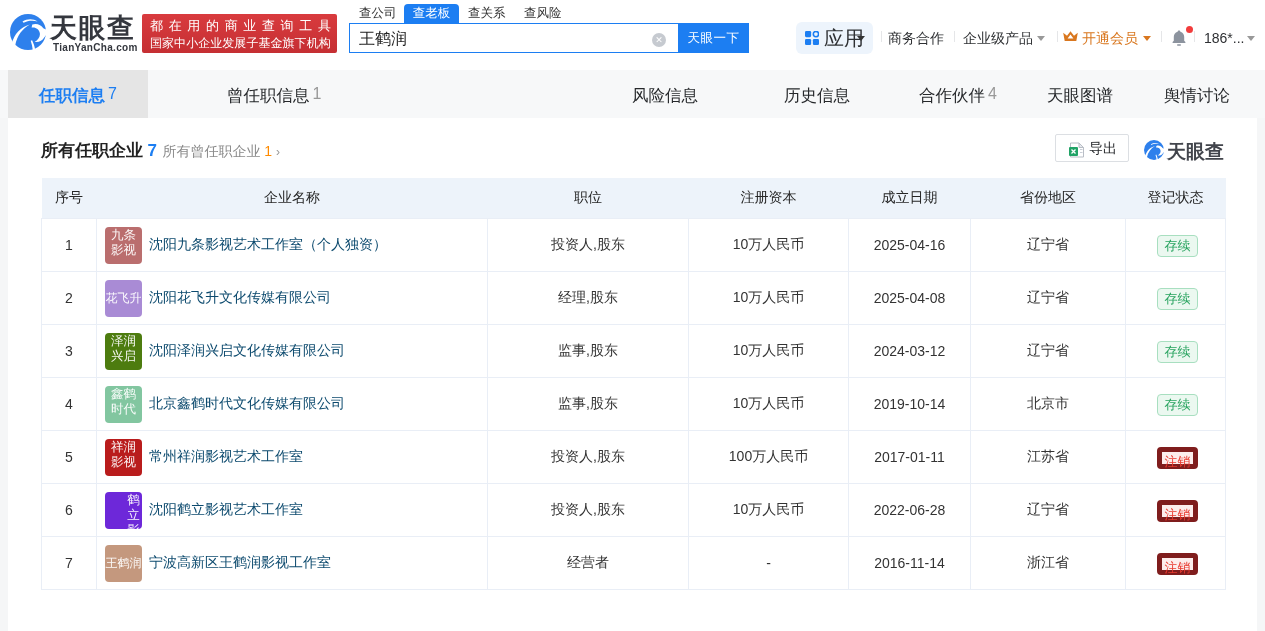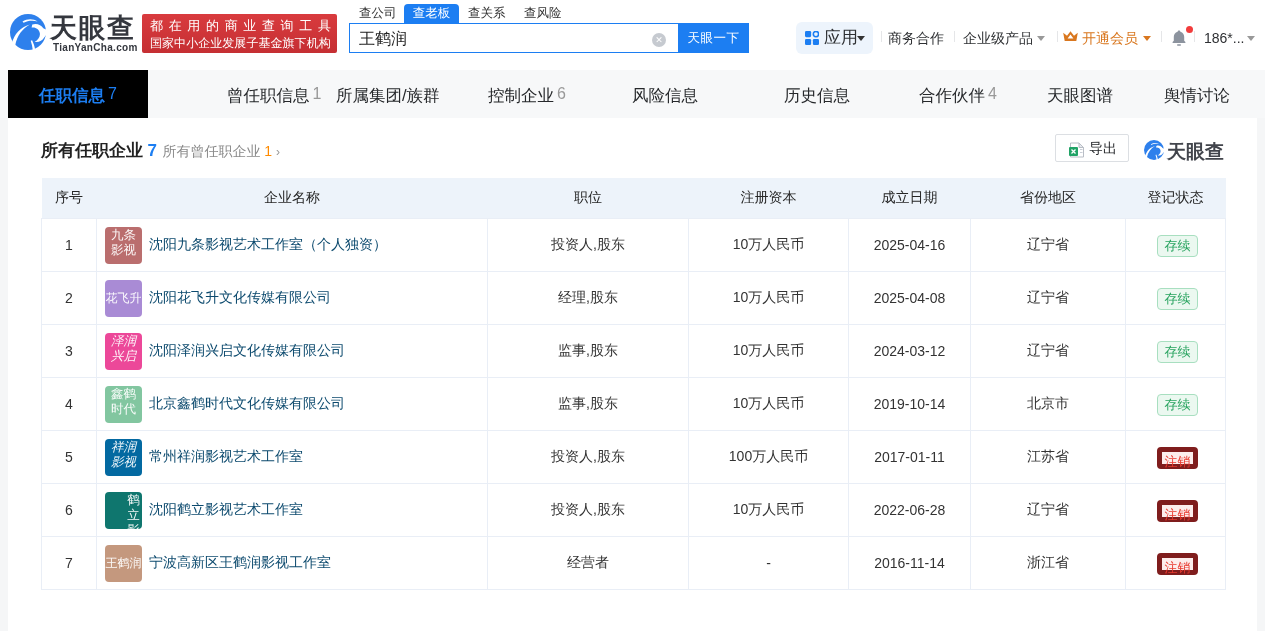--- a/index.html
+++ b/index.html
@@ -32,35 +32,35 @@
 .sinput .txt { position:absolute; left:9px; top:6px; font-size:16px; line-height:17px; color:#222; }
 .sclear { position:absolute; left:302px; top:9px; width:14px; height:14px; border-radius:50%;
   background:#C6CAD0; color:#fff; font-size:9px; line-height:14px; text-align:center; }
 .sbtn { position:absolute; left:329px; top:0; width:71px; height:30px; background:#1C7EF2;
   color:#fff; font-size:12.5px; text-align:center; line-height:30px; letter-spacing:0.5px; }
 
 
 .rmenu { position:absolute; top:0; left:0; width:1265px; height:70px; font-size:14px; color:#2E3033; }
 .appbtn { position:absolute; left:796px; top:22px; width:77px; height:32px; background:#EDF4FC;
   border-radius:6px; }
-.appbtn .t { position:absolute; left:28px; top:9px; font-size:17px; line-height:14px; color:#2E3033; }
+.appbtn .t { position:absolute; left:28px; top:9px; font-size:20px; line-height:14px; color:#2E3033; }
 .appbtn .car { position:absolute; left:61px; top:14px; width:0; height:0;
   border-left:4px solid transparent; border-right:4px solid transparent; border-top:5px solid #333; }
 .sep { position:absolute; top:31px; width:1px; height:11px; background:#E5E6E8; }
 .rtx { position:absolute; top:31px; line-height:14px; }
 .caret { position:absolute; width:0; height:0; border-left:4px solid transparent;
   border-right:4px solid transparent; border-top:5px solid #999; }
 .vip { color:#D9771F; }
 .belldot { position:absolute; left:1186px; top:26px; width:7px; height:7px; border-radius:50%; background:#F23C3C; }
 
 
 .navbar { position:relative; width:1265px; height:48px; background:#F7F8F9; }
 .navtab { position:absolute; top:0; height:48px; line-height:50px; font-size:16.5px; color:#26282B; }
 .navtab .n { font-size:16px; color:#999; position:relative; top:-2px; margin-left:3px;}
-.navtab.act { background:#000000; color:#1C7EF2; font-weight:bold; }
+.navtab.act { background:#e5e5e5; color:#1C7EF2; font-weight:bold; }
 .navtab.act .n { color:#1C7EF2; font-weight:normal; }
 
 
 .content { position:relative; width:1265px; height:513px; background:#fff; }
 .gut { position:absolute; top:0; width:8px; height:513px; background:#F5F6F7; }
 .shead { position:absolute; left:41px; top:21px; height:30px; white-space:nowrap; }
 .t1 { font-size:17px; font-weight:bold; color:#222; }
 .t1n { font-size:17px; font-weight:bold; color:#1C7EF2; }
 .t2 { font-size:14px; color:#8A8A8A; margin-left:1px;}
 .t2n { font-size:14px; color:#FF8A00; }
@@ -158,22 +158,20 @@
     <div class="belldot"></div>
     <div class="sep" style="left:1194px;"></div>
     <div class="rtx" style="left:1204px;">186*...</div>
     <div class="caret" style="left:1247px; top:36px;"></div>
   </div>
 </div>
 
 <div class="navbar">
   <div class="navtab act" style="left:8px; width:140px; text-align:center;">任职信息<span class="n">7</span></div>
   <div class="navtab" style="left:181px;margin-left:46px;">曾任职信息<span class="n">1</span></div>
-  <div class="navtab" style="left:336px;">所属集团/族群</div>
-  <div class="navtab" style="left:488px;">控制企业<span class="n">6</span></div>
   <div class="navtab" style="left:632px;">风险信息</div>
   <div class="navtab" style="left:784px;">历史信息</div>
   <div class="navtab" style="left:919px;">合作伙伴<span class="n">4</span></div>
   <div class="navtab" style="left:1047px;">天眼图谱</div>
   <div class="navtab" style="left:1164px;">舆情讨论</div>
 </div>
 
 <div class="content">
   <div class="gut" style="left:0;"></div>
   <div class="gut" style="left:1257px;"></div>
@@ -227,48 +225,48 @@
       <td>2</td>
       <td class="co"><span class="avatar" style="background:#A98BD5;"><span class="l1x">花飞升</span></span><span class="cname">沈阳花飞升文化传媒有限公司</span></td>
       <td>经理,股东</td>
           <td>10万人民币</td>
           <td>2025-04-08</td>
           <td>辽宁省</td>
       <td><span class="tag g">存续</span></td>
     </tr>
     <tr>
       <td>3</td>
-      <td class="co"><span class="avatar" style="background:#ec4899;font-style:italic;"><span class="l2x">泽润<br>兴启</span></span><span class="cname">沈阳泽润兴启文化传媒有限公司</span></td>
+      <td class="co"><span class="avatar" style="background:#4d7c0f;"><span class="l2x">泽润<br>兴启</span></span><span class="cname">沈阳泽润兴启文化传媒有限公司</span></td>
       <td>监事,股东</td>
           <td>10万人民币</td>
           <td>2024-03-12</td>
           <td>辽宁省</td>
       <td><span class="tag g">存续</span></td>
     </tr>
     <tr>
       <td>4</td>
       <td class="co"><span class="avatar" style="background:#82C6A0;"><span class="l2x">鑫鹤<br>时代</span></span><span class="cname">北京鑫鹤时代文化传媒有限公司</span></td>
       <td>监事,股东</td>
           <td>10万人民币</td>
           <td>2019-10-14</td>
           <td>北京市</td>
       <td><span class="tag g">存续</span></td>
     </tr>
     <tr>
       <td>5</td>
-      <td class="co"><span class="avatar" style="background:#0369a1;font-style:italic;"><span class="l2x">祥润<br>影视</span></span><span class="cname">常州祥润影视艺术工作室</span></td>
+      <td class="co"><span class="avatar" style="background:#b91c1c;"><span class="l2x">祥润<br>影视</span></span><span class="cname">常州祥润影视艺术工作室</span></td>
       <td>投资人,股东</td>
           <td>100万人民币</td>
           <td>2017-01-11</td>
           <td>江苏省</td>
       <td><span class="tag r">注销</span></td>
     </tr>
     <tr>
       <td>6</td>
-      <td class="co"><span class="avatar" style="background:#0f766e;padding-left:20px;"><span class="l2x">鹤立<br>影视</span></span><span class="cname">沈阳鹤立影视艺术工作室</span></td>
+      <td class="co"><span class="avatar" style="background:#6d28d9;padding-left:20px;"><span class="l2x">鹤立<br>影视</span></span><span class="cname">沈阳鹤立影视艺术工作室</span></td>
       <td>投资人,股东</td>
           <td>10万人民币</td>
           <td>2022-06-28</td>
           <td>辽宁省</td>
       <td><span class="tag r">注销</span></td>
     </tr>
     <tr>
       <td>7</td>
       <td class="co"><span class="avatar" style="background:#C4987E;"><span class="l1x">王鹤润</span></span><span class="cname">宁波高新区王鹤润影视工作室</span></td>
       <td>经营者</td>

